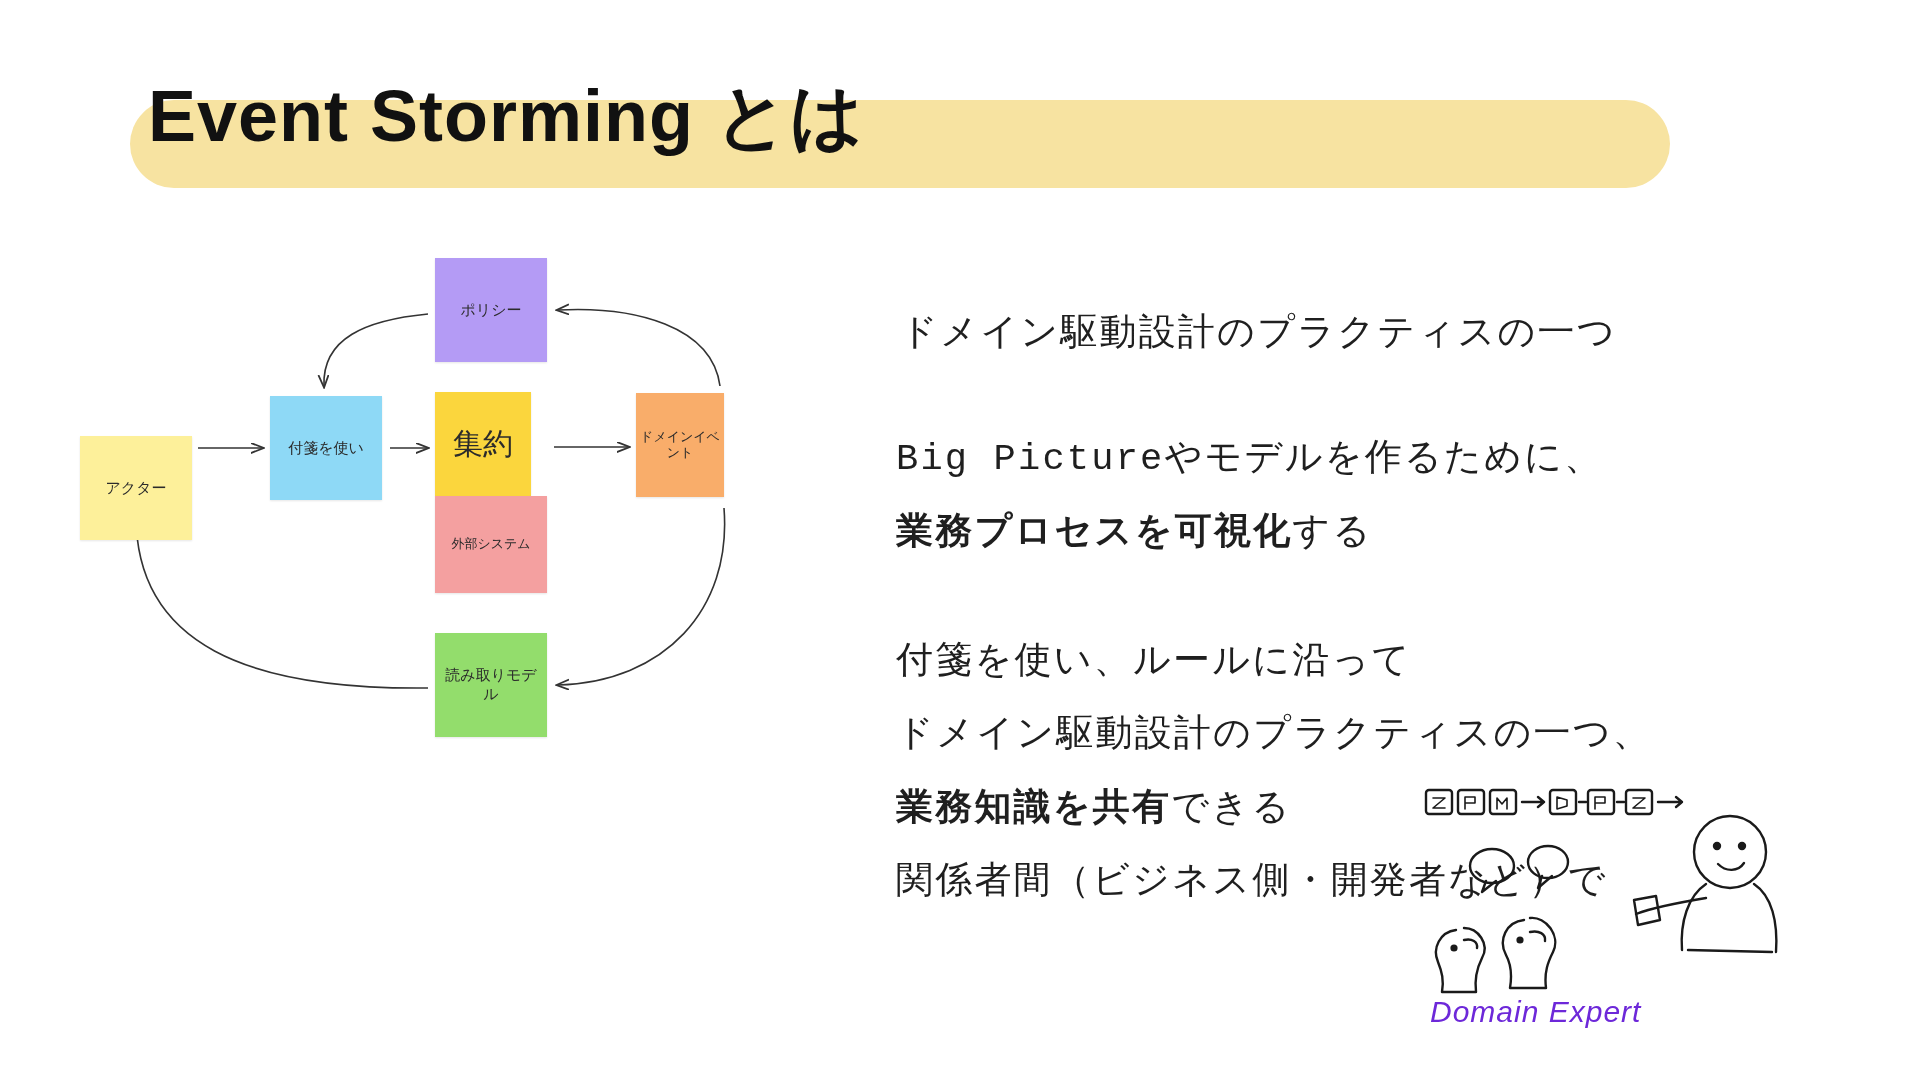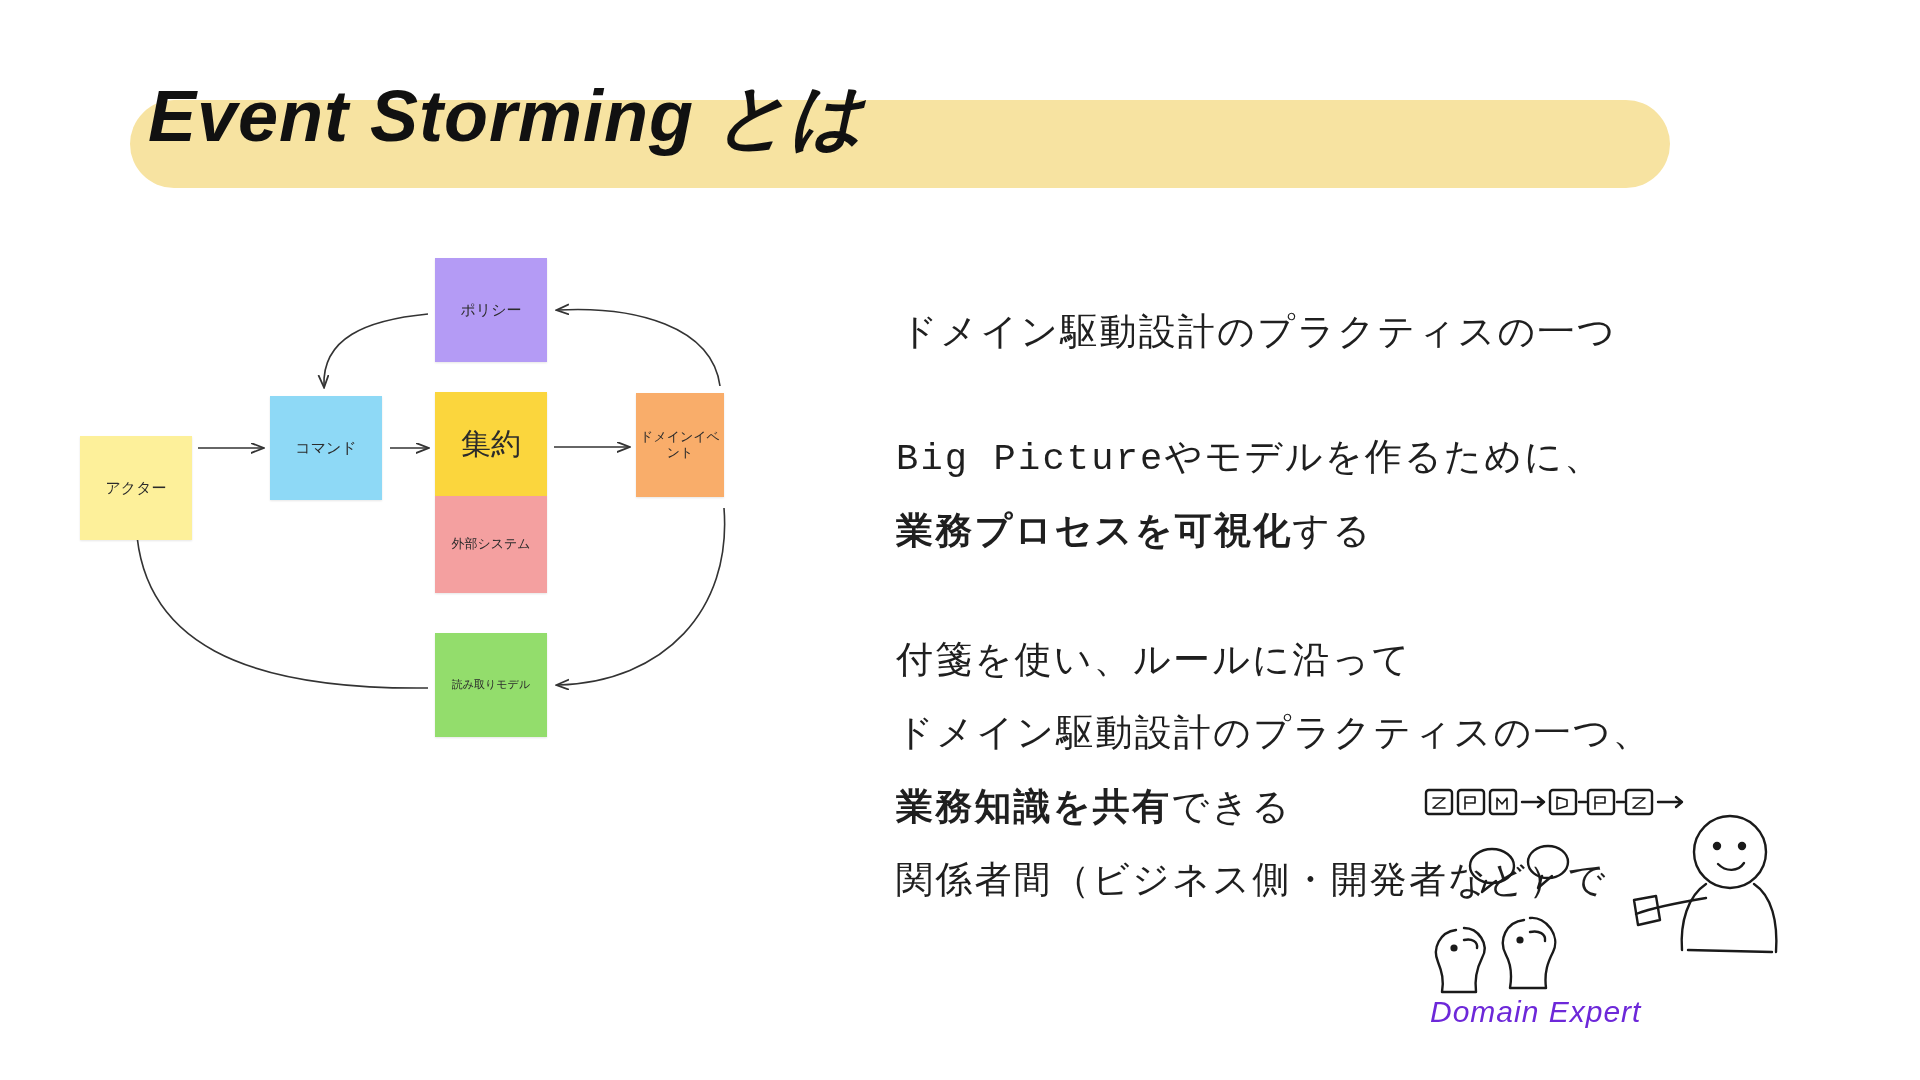--- a/index.html
+++ b/index.html
@@ -29,21 +29,20 @@
   #page-title {
     position: absolute;
     left: 148px;
     top: 80px;
     font-size: 72px;
     line-height: 1.0;
     font-weight: 700;
     letter-spacing: 1px;
     color: #111111;
     white-space: nowrap;
-    font-style: italic;
   }
 
   
   #diagram {
     position: absolute;
     left: 60px;
     top: 290px;
     width: 840px;
     height: 640px;
   }
@@ -142,40 +141,40 @@
 
       <path d="M368,398 C190,400 74,356 76,222"></path>
     </g>
   </svg>
 
   <div class="sticky" style="left:20px; top:106px; width:112px; height:104px; background:#fdf09a; font-size:15px;margin-top:40px;">
     <span class="sticky-label">アクター</span>
   </div>
 
   <div class="sticky" style="left:210px; top:106px; width:112px; height:104px; background:#8ed9f6; font-size:15px;">
-    <span class="sticky-label">コマンド</span>
-  </div>
-
-  <div class="sticky" style="left:375px; top:102px; width:112px; height:104px; background:#fbd63d; font-size:30px;">
+    <span class="sticky-label">付箋を使い</span>
+  </div>
+
+  <div class="sticky" style="left:375px; top:102px; width:96px; height:104px; background:#fbd63d; font-size:30px;">
     <span class="sticky-label">集約</span>
   </div>
 
   <div class="sticky" style="left:576px; top:103px; width:88px; height:104px; background:#f9ad6a; font-size:13px;">
     <span class="sticky-label">ドメインイベント</span>
   </div>
 
   <div class="sticky" style="left:375px; top:-32px; width:112px; height:104px; background:#b49bf5; font-size:15px;">
     <span class="sticky-label">ポリシー</span>
   </div>
 
   <div class="sticky" style="left:375px; top:206px; width:112px; height:97px; background:#f4a0a0; font-size:13px;">
     <span class="sticky-label">外部システム</span>
   </div>
 
-  <div class="sticky" style="left:375px; top:343px; width:112px; height:104px; background:#93dd6c; font-size:11px;">
+  <div class="sticky" style="left:375px; top:343px; width:112px; height:104px; background:#93dd6c; font-size:15px;">
     <span class="sticky-label">読み取りモデル</span>
   </div>
 </div>
 
 <div id="body-text">
   <p class="para first">ドメイン駆動設計のプラクティスの一つ</p>
 
   <div class="para-gap-1"></div>
 
   <p class="para">Big Pictureやモデルを作るために、</p>

